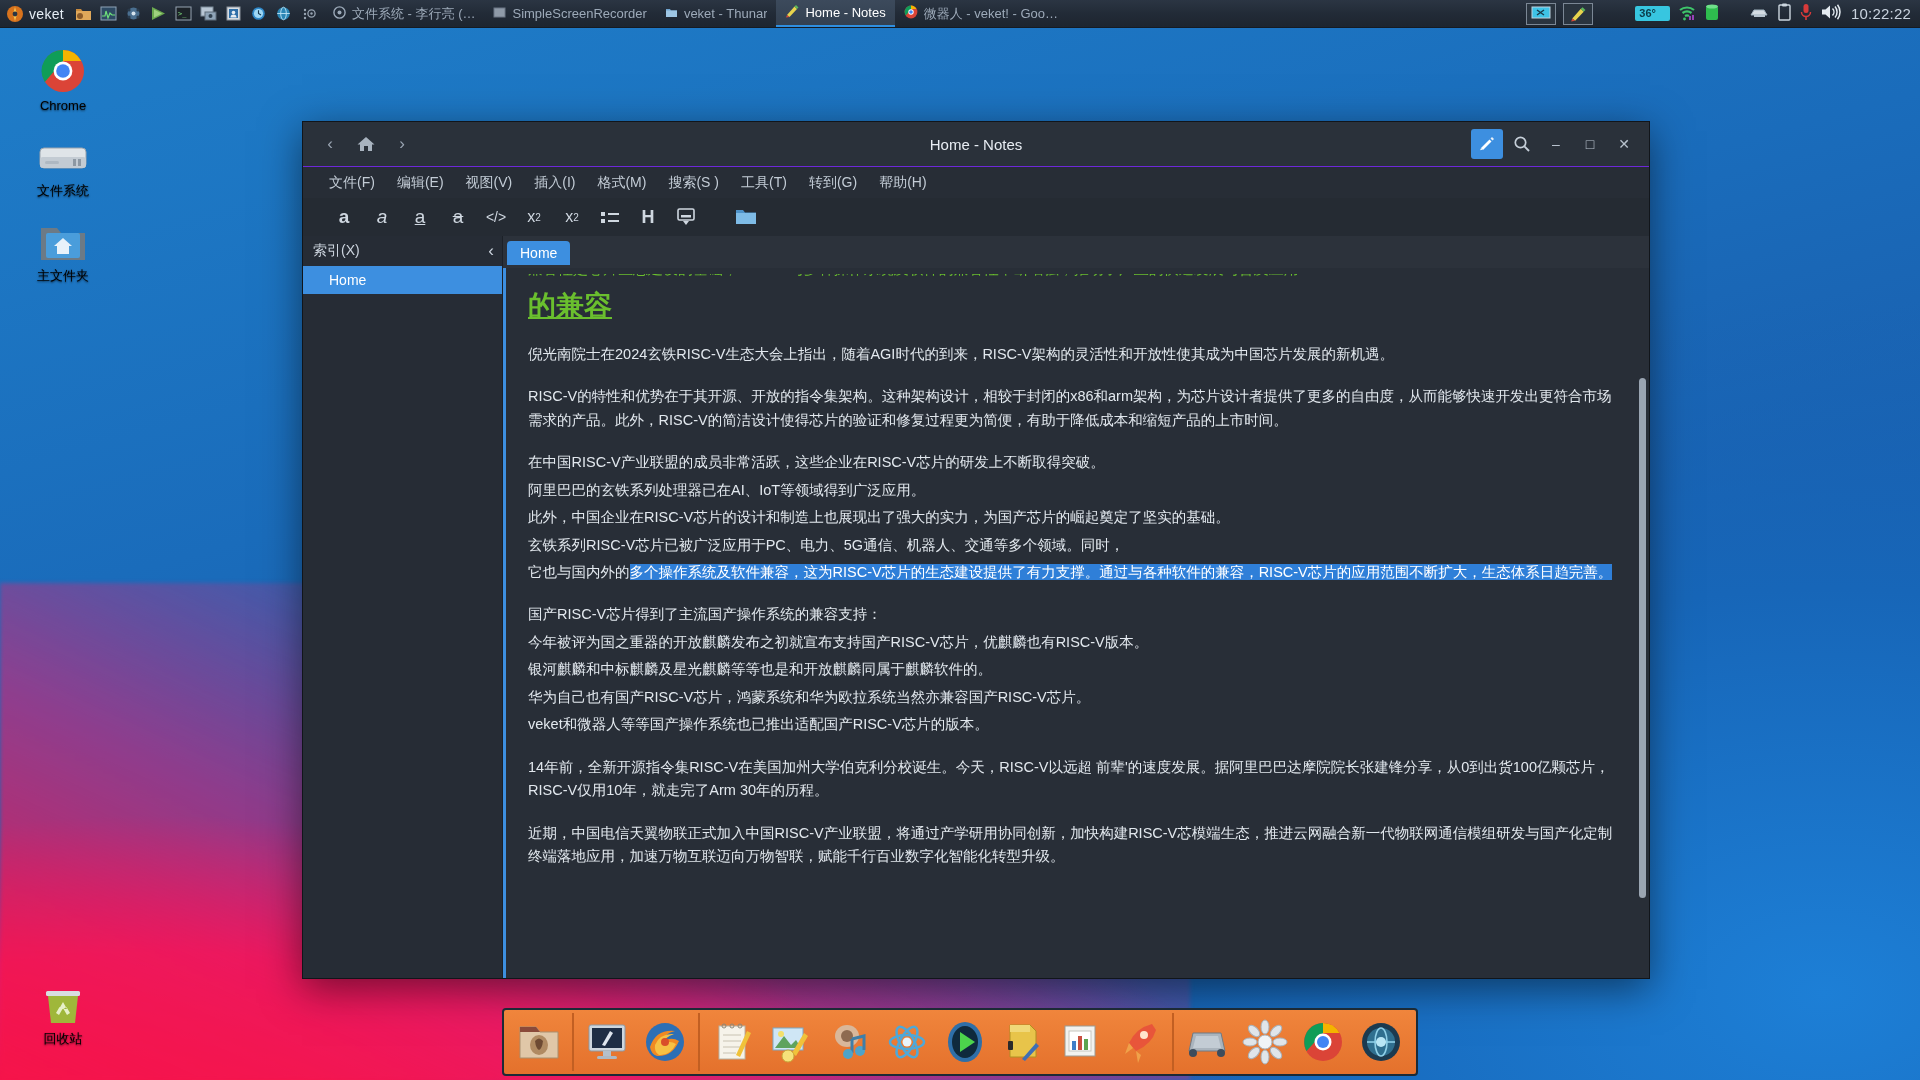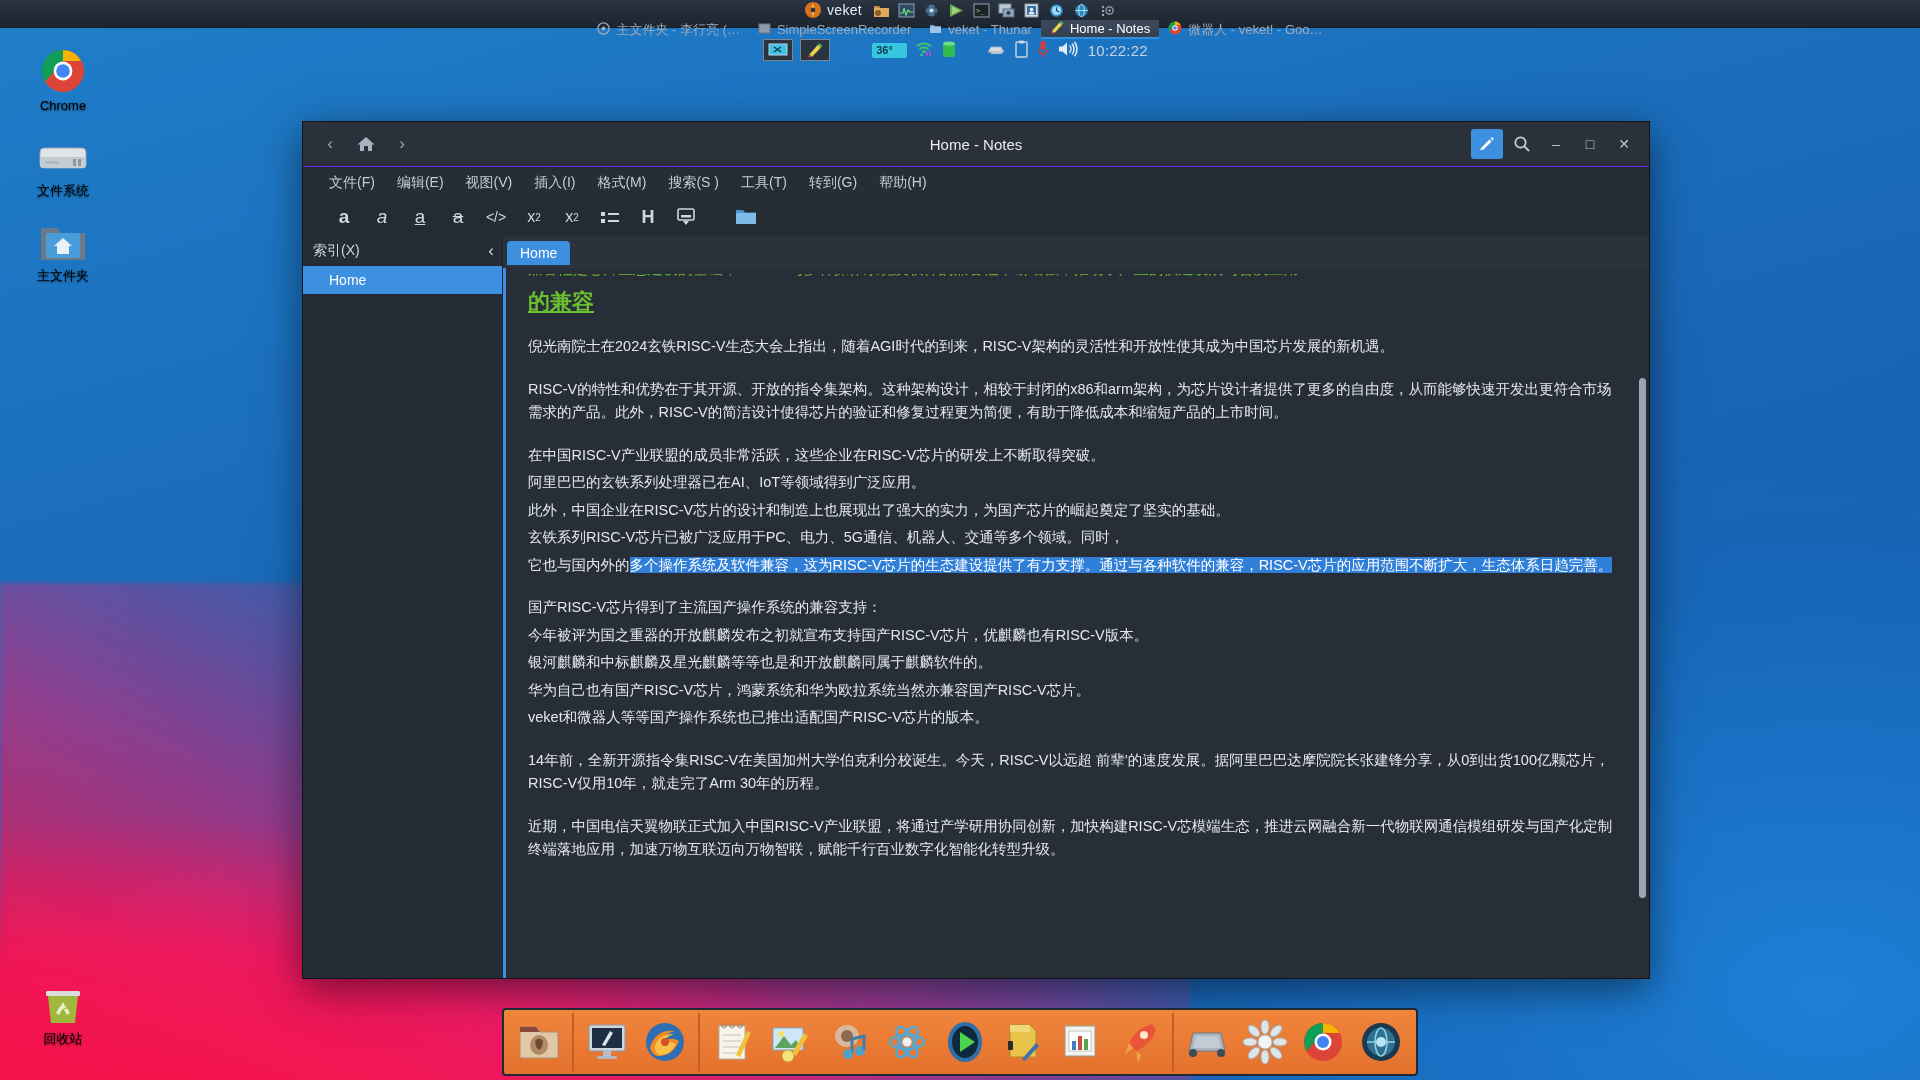--- a/index.html
+++ b/index.html
@@ -24,21 +24,21 @@
     background:linear-gradient(25deg, rgba(245,20,74,.95) 0%, rgba(235,30,110,.55) 38%, rgba(60,90,190,0) 72%);
     filter:blur(2px);
   }
 
   
   #taskbar {
     position:absolute; top:0; left:0; right:0; height:28px;
     background:linear-gradient(180deg,#2b3543 0%,#222b37 50%,#1d252f 100%);
     display:flex; align-items:center; z-index:100;
     border-bottom:1px solid #151b23;
-    font-size:13px; color:#c8d2de;flex-direction:column;
+    font-size:13px; color:#c8d2de;
   }
   .tb-menu { display:flex; align-items:center; gap:3px; padding:0 4px 0 6px; }
   .tb-logo { width:18px; height:18px; position:relative; }
   .tb-logo svg { display:block; }
   .tb-vname { color:#e6edf5; font-size:14px; margin:0 6px 0 2px; letter-spacing:.3px; }
   .tb-icon { width:22px; height:20px; display:flex; align-items:center; justify-content:center; }
   .tb-tasks { display:flex; align-items:center; flex:1; height:100%; }
   .tb-task {
     display:flex; align-items:center; gap:6px; height:100%;
     padding:0 9px; max-width:210px; color:#9daab9; font-size:13px;
@@ -140,21 +140,21 @@
     padding:4px 26px 0 24px;
     font-size:14.5px; color:#e2e8ee; line-height:1.62;
   }
   .doc-scroll { position:absolute; inset:0; padding:6px 30px 10px 22px; overflow:hidden; }
   .clipped-line {
     height:9px; overflow:hidden; position:relative; color:#6abf2e;
     font-size:15px; line-height:9px; white-space:nowrap;
   }
   .clipped-line .inner { position:relative; top:-10px; }
   .h-green {
-    color:#6abf2e; font-size:22px; font-weight:bold; text-decoration:underline;
+    color:#6abf2e; font-size:28px; font-weight:bold; text-decoration:underline;
     margin:6px 0 20px 0; line-height:1.2;
   }
   .p { margin:0 0 4px 0; }
   .p.spaced { margin-bottom:19px; }
   .sel { background:#2f7fd8; color:#ffffff; }
 
   .vscroll {
     position:absolute; right:4px; top:110px; width:7px; height:520px;
     background:#9aa5b2; border-radius:4px;
   }
@@ -267,21 +267,21 @@
   </div>
 
   <div class="tb-tasks">
     <div class="tb-task">
       <span>
         <svg width="13" height="13" viewBox="0 0 13 13">
             <circle cx="6.5" cy="6.5" r="5.6" fill="none" stroke="#9daab9" stroke-width="1.4"></circle>
             <circle cx="6.5" cy="6.5" r="2" fill="#9daab9"></circle>
           </svg>
       </span>
-      <span class="tlabel">主文件夹 - 李行亮 (…</span>
+      <span class="tlabel">文件系统 - 李行亮 (…</span>
     </div>
     <div class="tb-task">
       <span>
         <svg width="13" height="13" viewBox="0 0 13 13">
             <rect x="1" y="2" width="11" height="9" fill="#8f9aa8" stroke="#6c7785"></rect>
           </svg>
       </span>
       <span class="tlabel">SimpleScreenRecorder</span>
     </div>
     <div class="tb-task">

